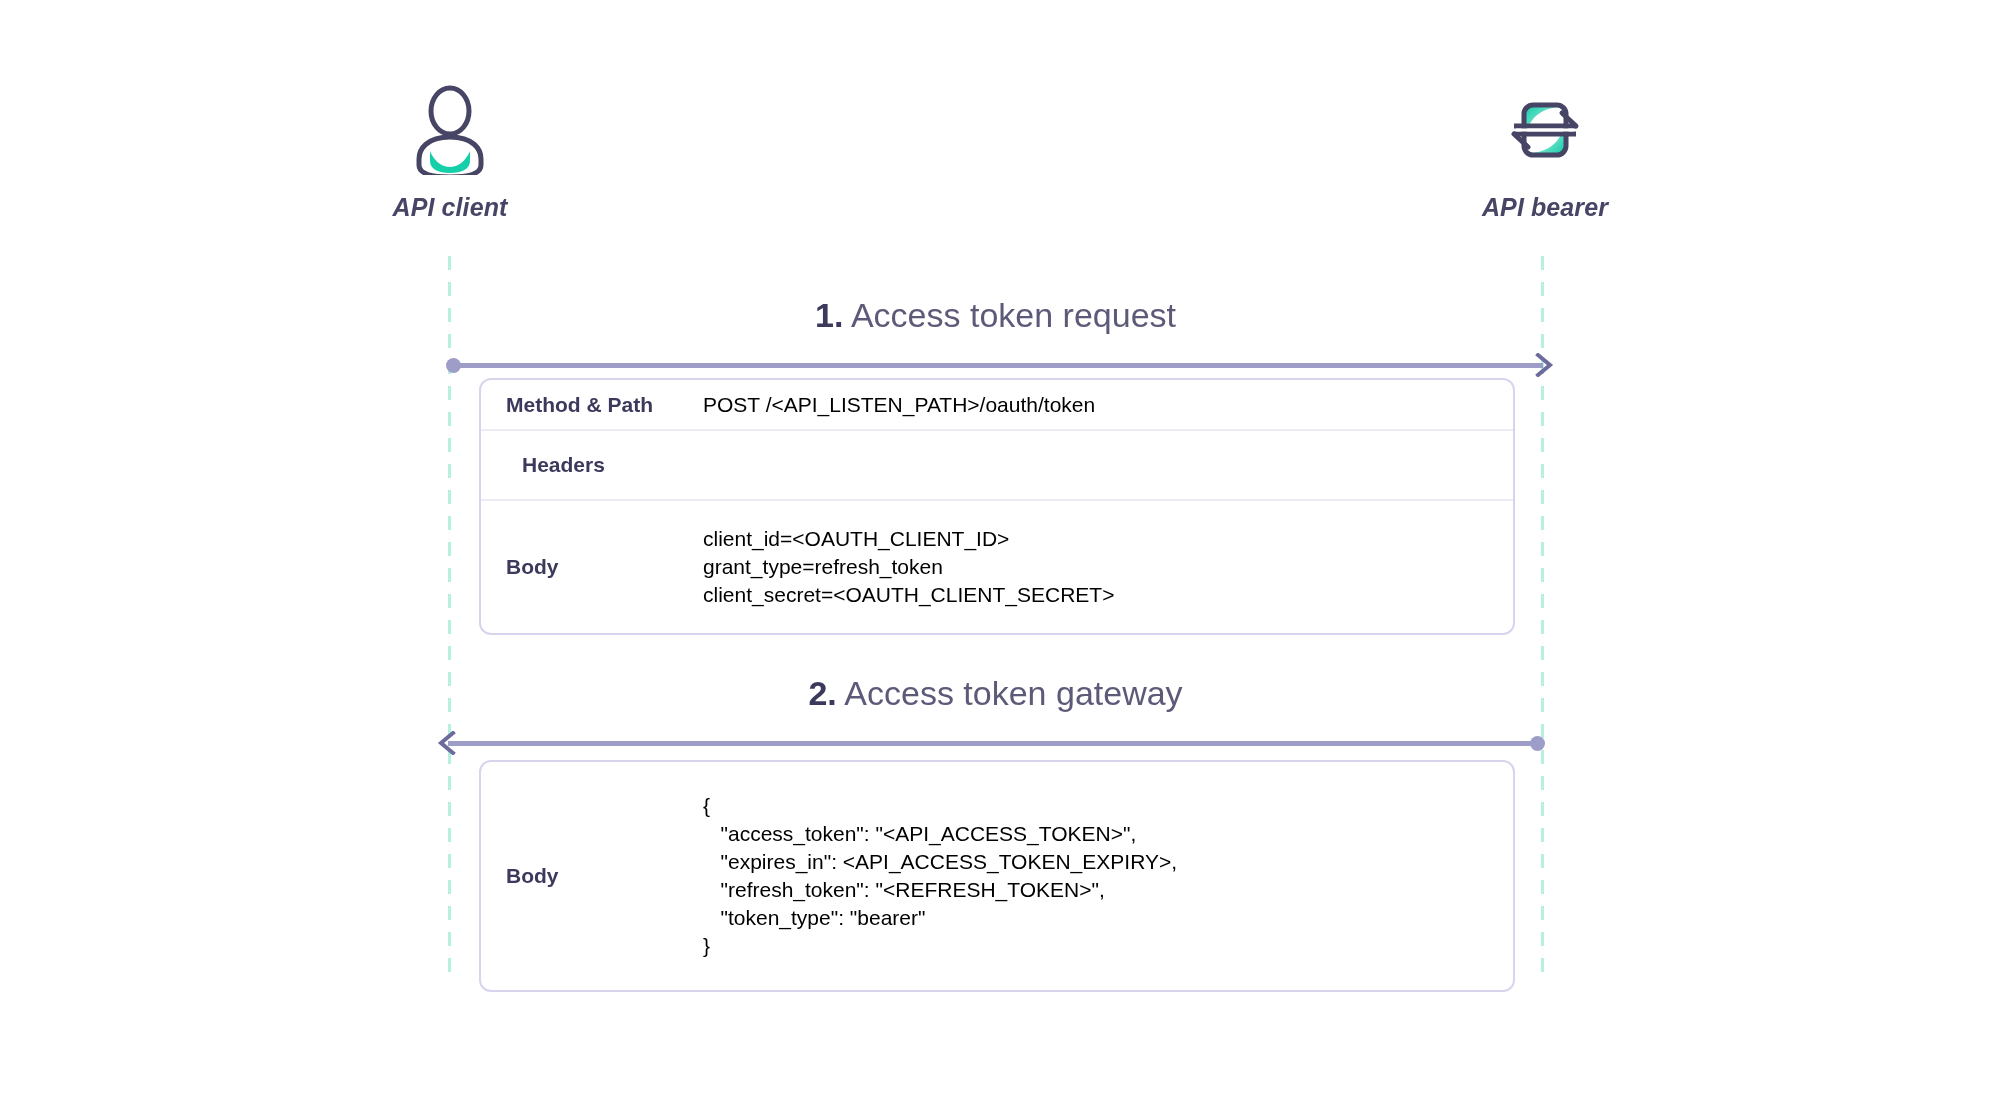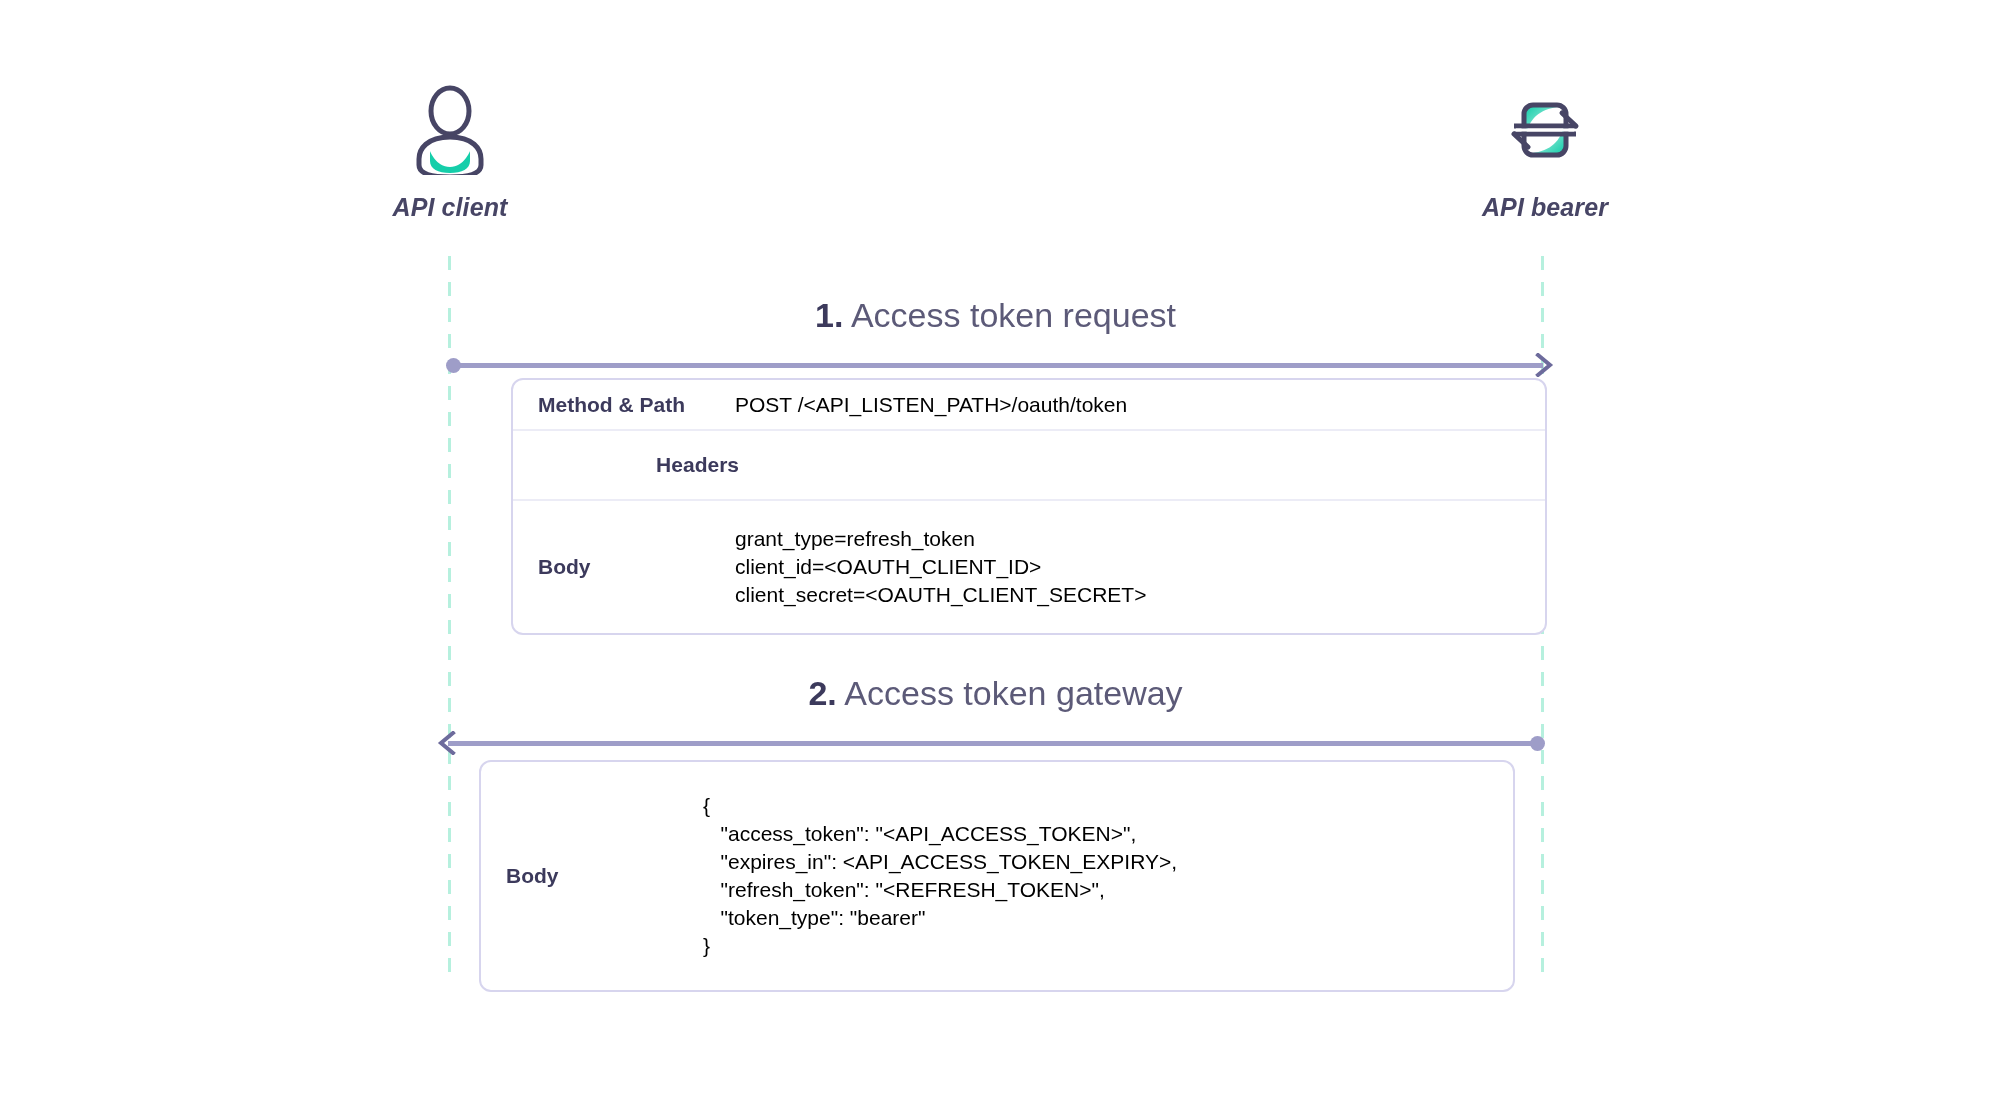--- a/index.html
+++ b/index.html
@@ -118,21 +118,21 @@
   
   .detail-card {
     position: absolute;
     left: 479px;
     width: 1036px;
     box-sizing: border-box;
     border: 2px solid #d7d5ee;
     border-radius: 12px;
     background: #ffffff;
   }
-  #card-request  { top: 378px; margin-left: 32px; }
+  #card-request  { top: 378px; }
   #card-response { top: 760px; }
 
   .detail-row {
     display: flex;
     align-items: center;
     border-bottom: 2px solid #ececf6;
   }
   .detail-row:last-child { border-bottom: none; }
 
   .detail-key {
@@ -146,21 +146,21 @@
   .detail-value {
     flex: 1 1 auto;
     font-size: 21px;
     color: #000000;
     line-height: 28px;
     padding-right: 24px;
   }
   .detail-value .vline { display: block; white-space: pre; }
 
   .row-method  { height: 49px; }
-  .row-headers { padding: 22px 4px; text-align: right; }
+  .row-headers { padding: 22px 16px; }
   .row-body1   { padding: 24px 0; }
   .row-body2   { padding: 30px 0; }
 
   .detail-row.row-headers,
   .detail-row.row-body1,
   .detail-row.row-body2 { align-items: center; }
 </style>
 </head>
 <body>
 
@@ -236,22 +236,22 @@
       </div>
     </div>
 
     <div class="detail-row row-headers">
       <div class="detail-key">Headers</div>
     </div>
 
     <div class="detail-row row-body1">
       <div class="detail-key">Body</div>
       <div class="detail-value">
+        <span class="vline">client_id=&lt;OAUTH_CLIENT_ID&gt;</span>
         <span class="vline">grant_type=refresh_token</span>
-        <span class="vline">client_id=&lt;OAUTH_CLIENT_ID&gt;</span>
         <span class="vline">client_secret=&lt;OAUTH_CLIENT_SECRET&gt;</span>
       </div>
     </div>
   </div>
 
   <div class="message" id="message-2">
     <div class="message-label">
       <span class="msg-num">2.</span>
       <span>Access token gateway</span>
     </div>

